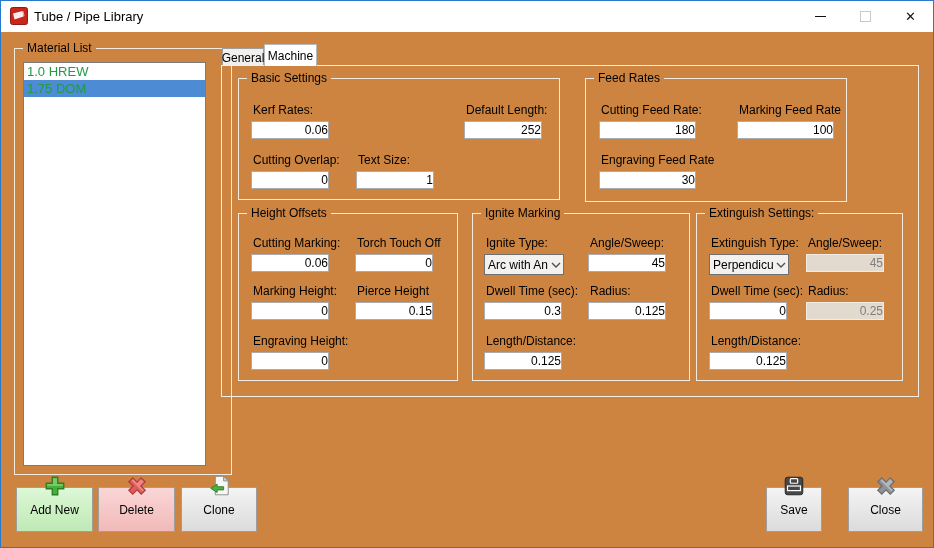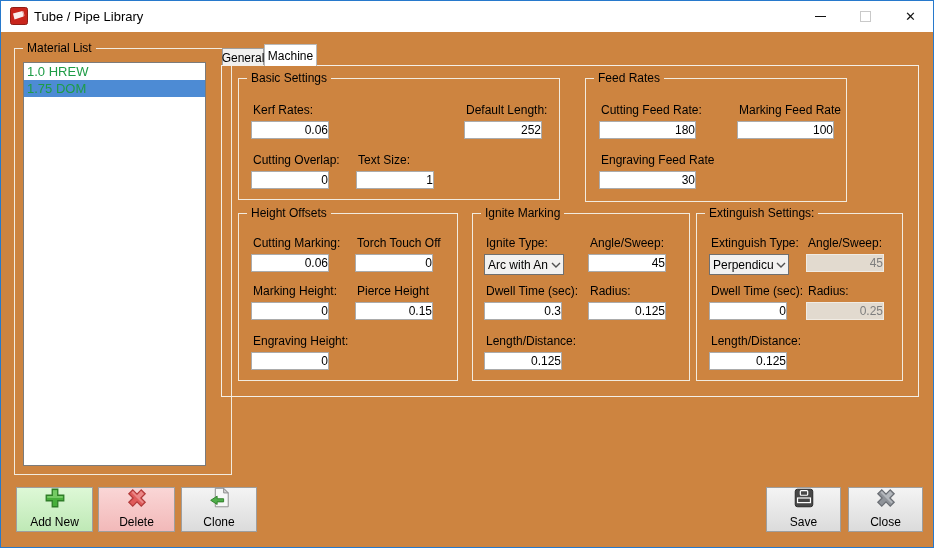--- a/index.html
+++ b/index.html
@@ -28,21 +28,21 @@
   
   .field{position:absolute;}
   .flabel{display:block;font-size:12px;color:#000;white-space:nowrap;padding-left:2px;margin-bottom:4px;}
   .tbox{display:block;width:78px;height:18px;box-sizing:border-box;border:1px solid #ABABAB;background:#FFFFFF;font-family:"Liberation Sans", sans-serif;font-size:12px;color:#000;padding:0 0 0 3px;outline:none;text-align:right;}
   .tbox.wide{width:97px;}
   .tbox.disabled{background:#E2DACF;color:#7E7E7E;border:1px solid #F0EBE3;}
   .combo{display:flex;width:80px;height:21px;box-sizing:border-box;border:1px solid #707070;background:#F2F1F0;align-items:center;cursor:default;}
   .combo-text{flex:1;font-size:12px;color:#000;padding-left:3px;white-space:nowrap;overflow:hidden;}
   .combo-arrow{width:15px;display:flex;align-items:center;justify-content:center;}
   
-  .act-btn{position:absolute;top:486px;height:45px;box-sizing:border-box;border:1px solid #9E9E9E;display:flex;flex-direction:column;align-items:center;justify-content:flex-end;padding-bottom:1px;cursor:default;}
+  .act-btn{position:absolute;top:486px;height:45px;box-sizing:border-box;border:1px solid #9E9E9E;display:flex;flex-direction:column;align-items:center;justify-content:flex-end;padding-bottom:13px;cursor:default;}
   .act-btn .icon{margin-bottom:1px;}
   .act-btn .blabel{font-size:12px;color:#000;line-height:15px;}
   .btn-green{background:linear-gradient(#DDF8D6,#BFE9B6);}
   .btn-red{background:linear-gradient(#FAD6D6,#F2B9B9);}
   .btn-gray{background:linear-gradient(#F4F4F4,#DBDBDB);}
 </style>
 </head>
 <body>
 
 <div class="window">
@@ -228,21 +228,21 @@
     <span class="icon">
       <svg width="24" height="24" viewBox="0 0 26 26">
         <path d="M9 2.5h9l5 5v15H9z" fill="#F7F7F7" stroke="#8A8A8A"></path>
         <path d="M18 2.5l5 5h-5z" fill="#D5D5D5" stroke="#8A8A8A"></path>
         <path d="M4 15.5l7-4.5v2.8h7v3.4h-7V20z" fill="#4FAE4A" stroke="#2E7D27" stroke-width="1"></path>
       </svg>
     </span>
     <span class="blabel">Clone</span>
   </div>
 
-  <div class="act-btn btn-gray" style="left:765px;width:75px;">
+  <div class="act-btn btn-gray" style="left:765px;width:56px;">
     <span class="icon">
       <svg width="24" height="24" viewBox="0 0 26 26">
         <rect x="3.5" y="3.5" width="19" height="19" rx="2.5" fill="#474747" stroke="#222222"></rect>
         <rect x="9" y="5" width="8" height="5" rx="1" fill="#474747" stroke="#FFFFFF" stroke-width="1.3"></rect>
         <rect x="6" y="13" width="14" height="5" fill="#474747" stroke="#FFFFFF" stroke-width="1.3"></rect>
       </svg>
     </span>
     <span class="blabel">Save</span>
   </div>
 

